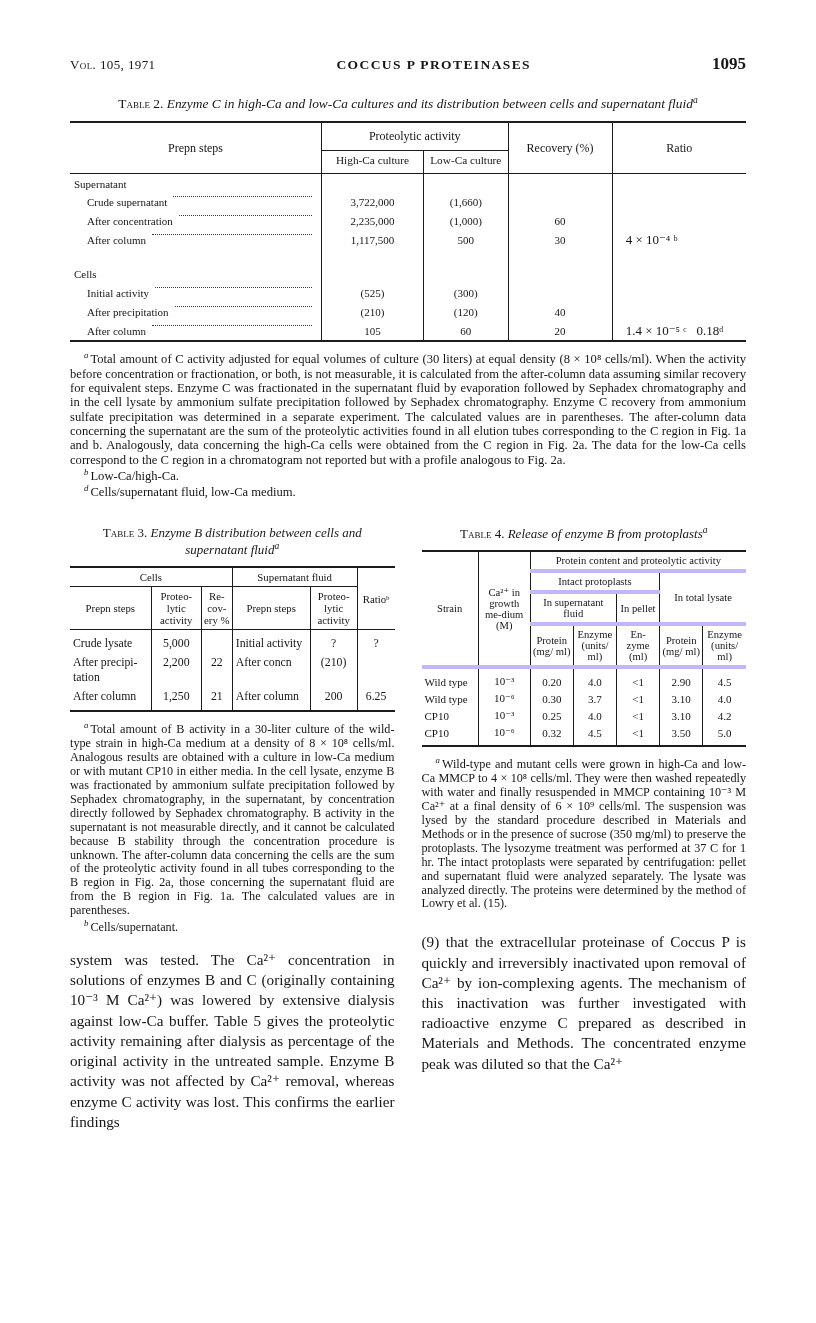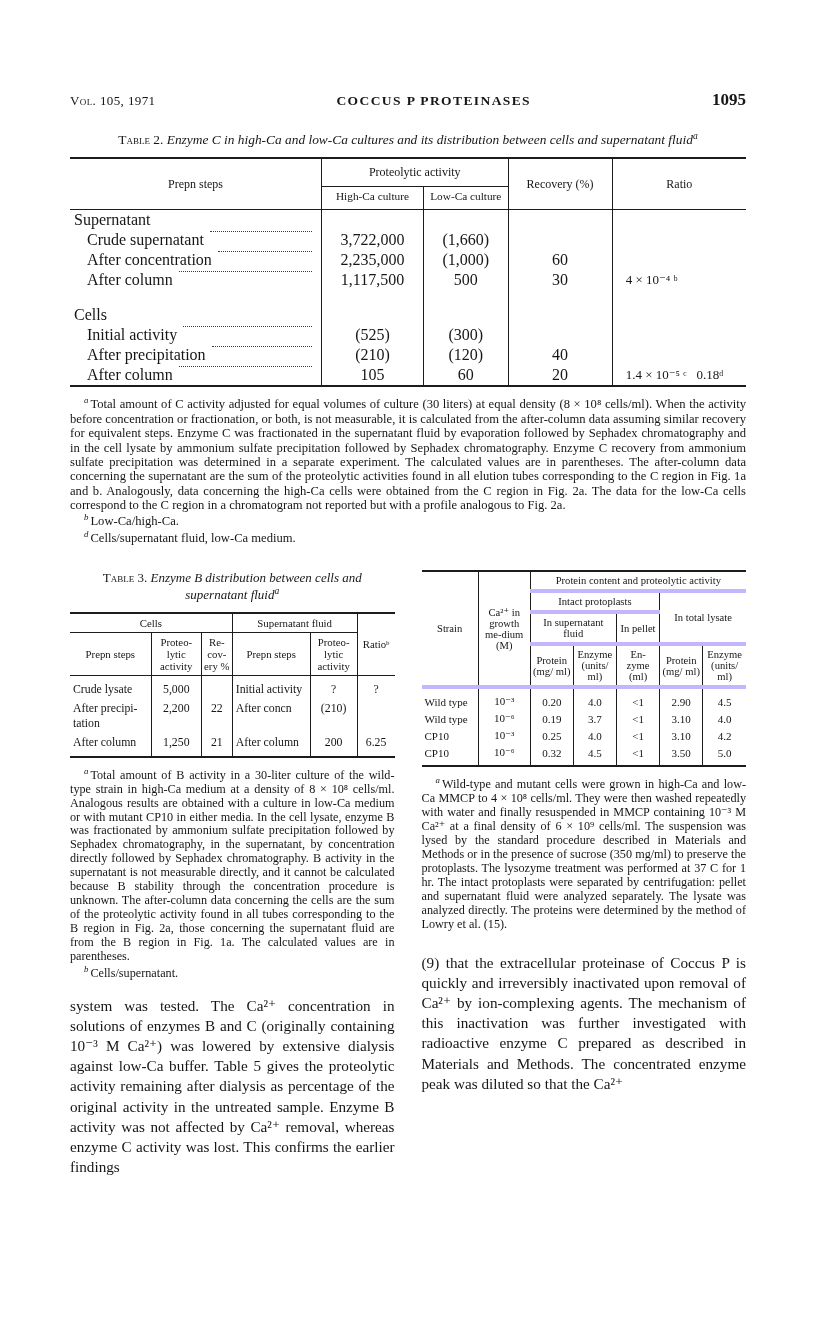--- a/index.html
+++ b/index.html
@@ -2,21 +2,21 @@
 <html><head>
 <meta charset="utf-8">
 <style>
   * { box-sizing: border-box; }
   html, body { margin: 0; padding: 0; }
   body {
     width: 816px; height: 1323px; overflow: hidden;
     background: #ffffff; color: #161616;
     font-family: "Liberation Serif", "DejaVu Serif", serif;
   }
-  .page { padding: 54px 70px 40px 70px; margin-top: 36px; }
+  .page { padding: 54px 70px 40px 70px; }
 
   
   .running-head { display: flex; justify-content: space-between; align-items: baseline; margin-bottom: 21px; }
   .rh-vol { font-variant: small-caps; font-size: 13px; letter-spacing: 0.4px; }
   .rh-title { font-size: 13.5px; font-weight: 700; letter-spacing: 1.4px; }
   .rh-page { font-size: 17px; font-weight: 700; }
 
   
   .caption { text-align: center; font-size: 13.4px; margin: 0 0 9px 0; }
   .cap-label { font-variant: small-caps; }
@@ -25,21 +25,21 @@
 
   
   table { border-collapse: collapse; table-layout: fixed; width: 100%; }
   th { font-weight: normal; }
   .vl { border-left: 1px solid #1c1c1c; }
 
   
   .t2 { border-top: 2px solid #1c1c1c; border-bottom: 2px solid #1c1c1c; }
   .t2 thead th { border-bottom: 1px solid #1c1c1c; font-size: 12px; text-align: center; vertical-align: middle; padding: 6px 3px; }
   .t2 thead tr.subhead th { font-size: 11.3px; padding: 3px 2px 7px 2px; }
-  .t2 tbody td { font-size: 16px; height: 19px; padding: 1px 5px; }
+  .t2 tbody td { font-size: 11px; height: 19px; padding: 1px 5px; }
   .t2 td.sec { text-align: left; padding-left: 4px; }
   .t2 td.name { text-align: left; padding-left: 4px; }
   .t2 td.name .namewrap { display: flex; align-items: flex-start; padding-left: 13px; }
   .t2 .rowlabel { white-space: nowrap; }
   .t2 .leader { flex: 1 1 auto; min-width: 12px; border-bottom: 1.5px dotted #3a3a3a; margin: 0 4px 3px 6px; }
   .t2 td.num { text-align: center; }
   .t2 td.ratio { text-align: left; padding-left: 13px; font-size: 13px; }
   .t2 tr.spacer td { height: 15px; }
 
   
@@ -271,20 +271,23 @@
 
       <div class="fnblock">
         <p class="footnote"><sup>a</sup><span>Total amount of B activity in a 30-liter culture of the wild-type strain in high-Ca medium at a density of 8 × 10⁸ cells/ml. Analogous results are obtained with a culture in low-Ca medium or with mutant CP10 in either media. In the cell lysate, enzyme B was fractionated by ammonium sulfate precipitation followed by Sephadex chromatography, in the supernatant, by concentration directly followed by Sephadex chromatography. B activity in the supernatant is not measurable directly, and it cannot be calculated because B stability through the concentration procedure is unknown. The after-column data concerning the cells are the sum of the proteolytic activity found in all tubes corresponding to the B region in Fig. 2a, those concerning the supernatant fluid are from the B region in Fig. 1a. The calculated values are in parentheses.</span></p>
         <p class="footnote"><sup>b</sup><span>Cells/supernatant.</span></p>
       </div>
 
       <p class="bodytext">system was tested. The Ca²⁺ concentration in solutions of enzymes B and C (originally containing 10⁻³ M Ca²⁺) was lowered by extensive dialysis against low-Ca buffer. Table 5 gives the proteolytic activity remaining after dialysis as percentage of the original activity in the untreated sample. Enzyme B activity was not affected by Ca²⁺ removal, whereas enzyme C activity was lost. This confirms the earlier findings</p>
     </div>
 
     <div class="col">
+      <div class="caption">
+        <span class="cap-label">Table 4.</span><span class="cap-text"> Release of enzyme B from protoplasts</span><sup class="cap-sup">a</sup>
+      </div>
 
       <table class="t4">
         <colgroup>
           <col style="width:17.5%">
             <col style="width:16%">
             <col style="width:13.3%">
             <col style="width:13.3%">
             <col style="width:13.3%">
             <col style="width:13.3%">
             <col style="width:13.3%">
@@ -317,21 +320,21 @@
             <td class="vl">10⁻³</td>
             <td class="vl">0.20</td>
             <td class="vl">4.0</td>
             <td class="vl">&lt;1</td>
             <td class="vl">2.90</td>
             <td class="vl">4.5</td>
           </tr>
           <tr>
             <td class="strain">Wild type</td>
             <td class="vl">10⁻⁶</td>
-            <td class="vl">0.19</td>
+            <td class="vl">0.30</td>
             <td class="vl">3.7</td>
             <td class="vl">&lt;1</td>
             <td class="vl">3.10</td>
             <td class="vl">4.0</td>
           </tr>
           <tr>
             <td class="strain">CP10</td>
             <td class="vl">10⁻³</td>
             <td class="vl">0.25</td>
             <td class="vl">4.0</td>

